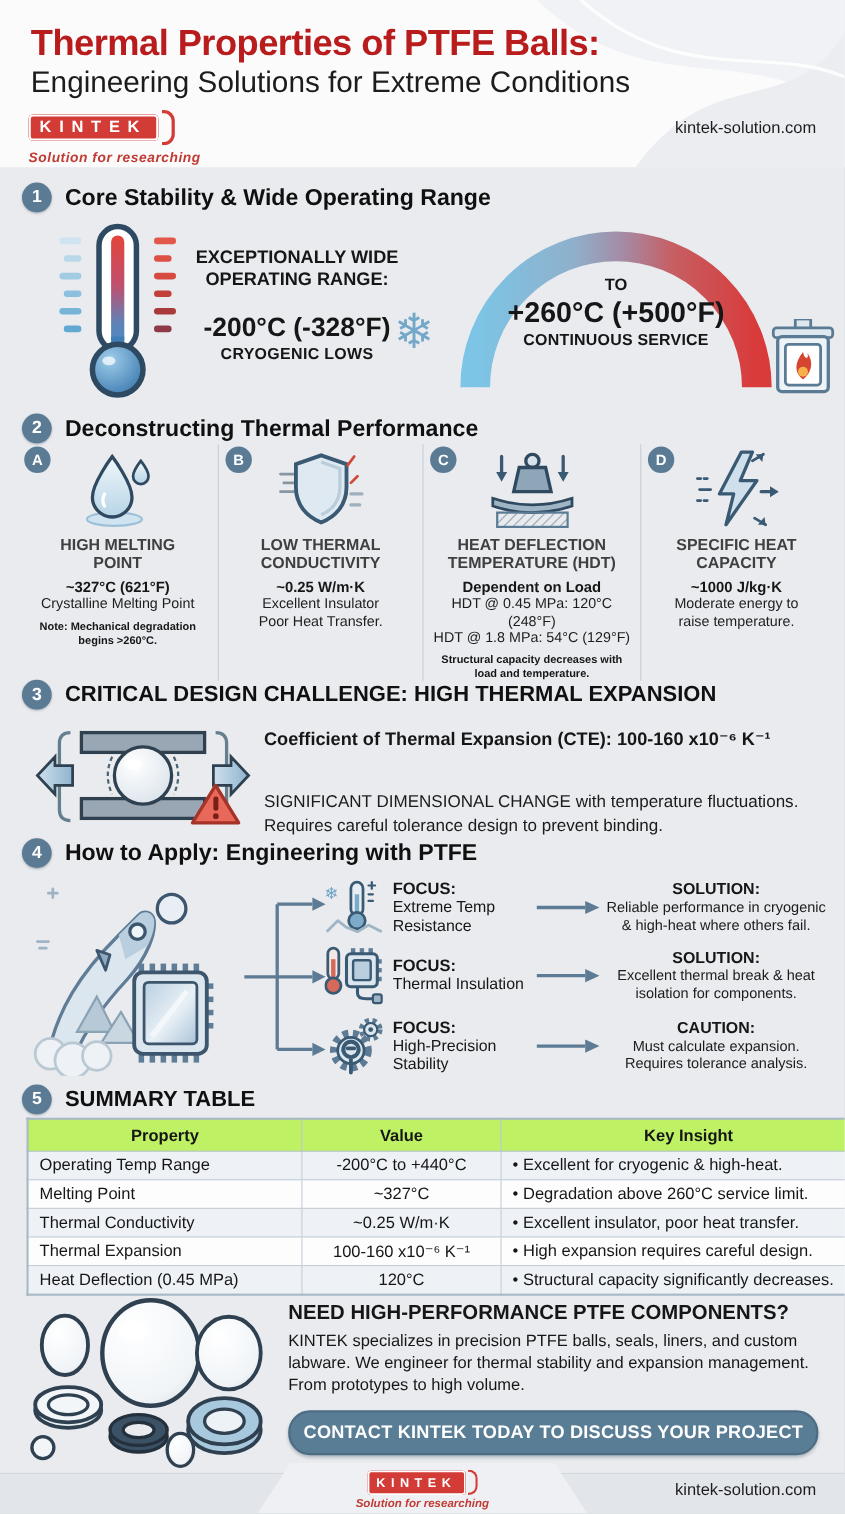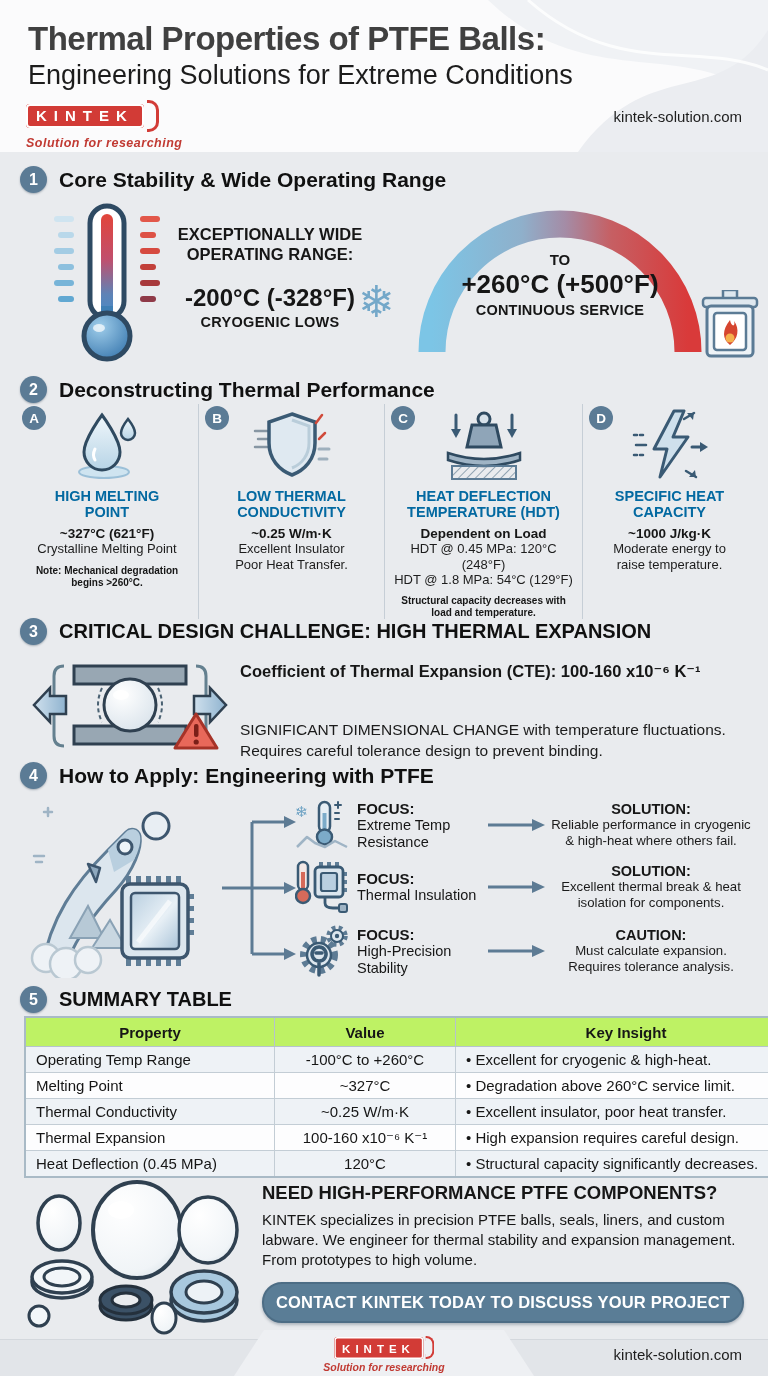--- a/index.html
+++ b/index.html
@@ -1,21 +1,21 @@
 <!DOCTYPE html>
 <html><head>
 <meta charset="utf-8">
 <style>
   html,body{margin:0;padding:0;background:#d8dadd;}
   .page{position:relative;width:768px;height:1376px;background:#e9ebee;overflow:hidden;
         font-family:"Liberation Sans","DejaVu Sans",sans-serif;color:#161616;}
   
   .header{position:absolute;left:0;top:0;width:768px;height:152px;background:#fbfbfc;overflow:hidden;}
   .hdr-wave{position:absolute;right:0;top:0;}
-  .title1{position:absolute;left:28px;top:20px;font-size:33px;font-weight:bold;letter-spacing:-0.5px;color:#404040;white-space:nowrap;}
+  .title1{position:absolute;left:28px;top:20px;font-size:33px;font-weight:bold;letter-spacing:-0.5px;color:#b91c1c;white-space:nowrap;}
   .title2{position:absolute;left:28px;top:60px;font-size:27px;font-weight:400;color:#1c1c1c;white-space:nowrap;}
   .logo{position:absolute;left:26px;top:100px;}
   .logo-row{display:flex;align-items:center;}
   .logo-box{background:#d23b36;border-radius:4px;padding:3px 10px;box-shadow:inset 0 0 0 2px #fff, inset 0 0 0 4px #d23b36;}
   .logo-text{color:#fff;font-weight:bold;font-size:15px;letter-spacing:7px;white-space:nowrap;}
   .logo-tail{width:9px;height:26px;border:3px solid #d23b36;border-left:none;border-radius:0 10px 10px 0;margin-left:3px;}
   .logo-tag{margin-top:4px;color:#c13a33;font-size:12.5px;font-weight:bold;font-style:italic;letter-spacing:0.5px;}
   .site-top{position:absolute;right:26px;top:108px;font-size:15px;color:#1d1d1d;}
   
   .sec-head{position:absolute;display:flex;align-items:center;gap:12px;}
@@ -33,21 +33,21 @@
   .g-to{font-size:15px;font-weight:600;}
   .g-val{font-size:26px;font-weight:800;margin-top:1px;white-space:nowrap;}
   .g-cap{font-size:14.5px;font-weight:600;margin-top:2px;letter-spacing:0.2px;}
   
   .cards{position:absolute;left:16px;top:404px;width:740px;display:grid;grid-template-columns:183px 186px 198px 173px;}
   .card{position:relative;text-align:center;padding:2px 6px 0 6px;}
   .card.divider{border-right:1px solid #c6ced6;}
   .card-badge{position:absolute;left:6px;top:2px;width:24px;height:24px;border-radius:50%;background:#5b7b95;
               color:#fff;font-weight:bold;font-size:13.5px;display:flex;align-items:center;justify-content:center;}
   .card-icon{height:78px;display:flex;align-items:center;justify-content:center;}
-  .card-title{font-weight:bold;font-size:14.5px;line-height:1.12;margin:4px auto 0 auto;color:#0369a1;}
+  .card-title{font-weight:bold;font-size:14.5px;line-height:1.12;margin:4px auto 0 auto;color:#404040;}
   .t-a{max-width:122px;}.t-b{max-width:130px;text-align:center;}.t-c{max-width:178px;}.t-d{max-width:126px;}
   .card-value{font-weight:bold;font-size:13.5px;margin-top:6px;}
   .card-detail{font-size:13px;line-height:1.18;color:#1d1d1d;}
   .card-note{font-size:10px;font-weight:600;margin:8px auto 0 auto;line-height:1.2;max-width:170px;}
   
   .s3-cte{position:absolute;left:240px;top:662px;width:515px;font-size:16.5px;font-weight:bold;}
   .s3-body{position:absolute;left:240px;top:720px;width:515px;font-size:15.5px;line-height:1.34;color:#1b1b1b;}
   
   .apply-row{position:absolute;left:293px;width:462px;display:flex;align-items:center;}
   .ar-icon{width:58px;flex:0 0 auto;display:flex;justify-content:center;}
@@ -508,21 +508,21 @@
     <thead>
       <tr>
         <th class="col-prop" style="text-align:center;">Property</th>
         <th class="col-val">Value</th>
         <th class="col-ins" style="text-align:center;">Key Insight</th>
       </tr>
     </thead>
     <tbody>
       <tr class="odd">
         <td class="col-prop">Operating Temp Range</td>
-        <td class="col-val">-100°C to +260°C</td>
+        <td class="col-val">-200°C to +440°C</td>
         <td class="col-ins">• Excellent for cryogenic &amp; high-heat.</td>
       </tr>
       <tr class="even">
         <td class="col-prop">Melting Point</td>
         <td class="col-val">~327°C</td>
         <td class="col-ins">• Degradation above 260°C service limit.</td>
       </tr>
       <tr class="odd">
         <td class="col-prop">Thermal Conductivity</td>
         <td class="col-val">~0.25 W/m·K</td>

